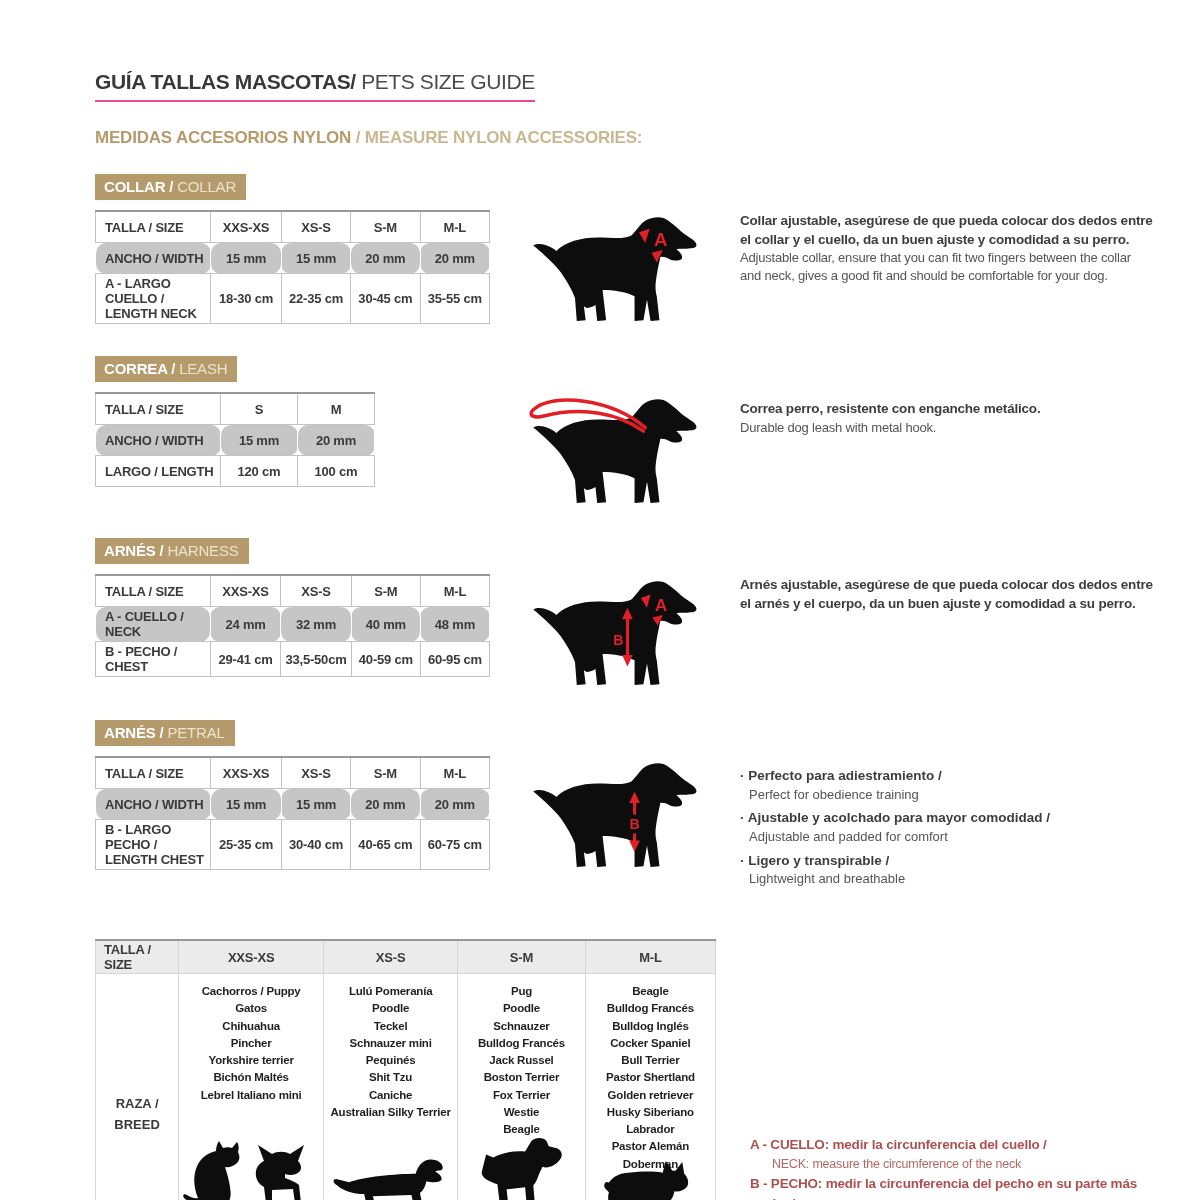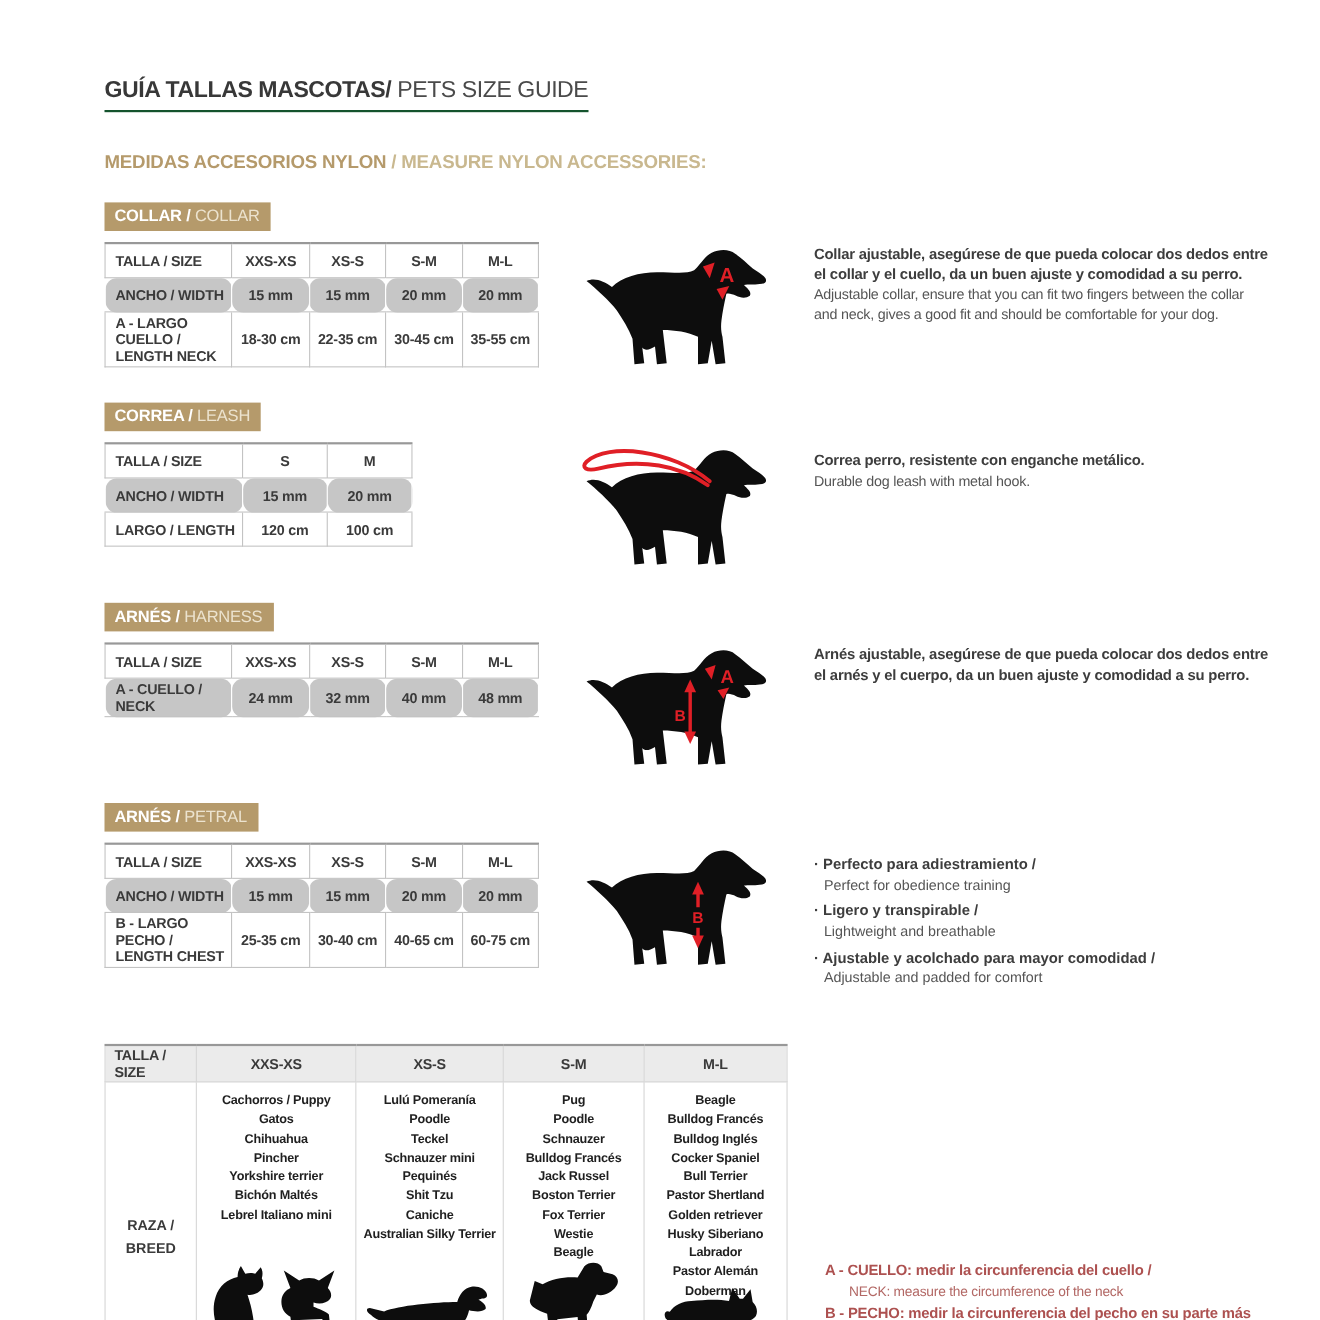--- a/index.html
+++ b/index.html
@@ -3,24 +3,24 @@
 <meta charset="utf-8">
 <style>
   html,body { margin:0; padding:0; background:#ffffff; }
   .page {
     position:relative; width:1200px; height:1200px; background:#ffffff;
     font-family:"Liberation Sans", sans-serif; color:#3a3a3a; overflow:hidden;
   }
   .content { position:absolute; left:95px; top:70px; width:1060px; }
 
   
-  .title { display:inline-block; border-bottom:2px solid #14532d; padding-bottom:6px; letter-spacing:-0.4px; }
+  .title { display:inline-block; border-bottom:2px solid #ec4899; padding-bottom:6px; letter-spacing:-0.4px; }
   .title .t-es { font-size:21px; font-weight:700; color:#383838; }
   .title .t-en { font-size:21px; font-weight:400; color:#4a4a4a; }
-  .subtitle { margin-top:36px; letter-spacing:-0.2px; }
+  .subtitle { margin-top:26px; letter-spacing:-0.2px; }
   .subtitle .s-es { font-size:17px; font-weight:700; color:#b59a6b; }
   .subtitle .s-en { font-size:17px; font-weight:700; color:#c9b88f; }
 
   
   .section { margin-top:26px; }
   .badge { display:inline-block; background:#b59a6b; padding:4px 10px 4px 9px; letter-spacing:-0.2px; }
   .badge .b-es { font-size:15px; font-weight:700; color:#ffffff; }
   .badge .b-en { font-size:15px; font-weight:400; color:#ece3cf; }
 
   .row { display:flex; align-items:flex-start; margin-top:10px; }
@@ -203,20 +203,27 @@
               <td class="val">S-M</td>
               <td class="val">M-L</td>
             </tr>
             <tr class="gray">
               <td class="lbl">A - CUELLO / NECK</td>
               <td>24 mm</td>
               <td>32 mm</td>
               <td>40 mm</td>
               <td>48 mm</td>
             </tr>
+            <tr>
+              <td class="lbl">B - PECHO / CHEST</td>
+              <td>29-41 cm</td>
+              <td>33,5-50cm</td>
+              <td>40-59 cm</td>
+              <td>60-95 cm</td>
+            </tr>
           </tbody>
             </table>
         </div>
         <div class="col-dog">
           <svg class="dog-svg" viewBox="0 0 200 135">
             <use href="#dogBody" fill="#0d0d0d"></use>
             <polygon points="129,27 140,23 136,38" fill="#e01f26"></polygon>
             <text x="145" y="42" font-size="19" class="svg-red-text">A</text>
             <polygon points="142,49 154,46 148,58" fill="#e01f26"></polygon>
             <line x1="114" y1="48" x2="114" y2="94" stroke="#e01f26" stroke-width="3.5"></line>
@@ -273,26 +280,26 @@
             <line x1="122" y1="87" x2="122" y2="98" stroke="#e01f26" stroke-width="3.5"></line>
             <polygon points="122,108 116,95 128,95" fill="#e01f26"></polygon>
           </svg>
         </div>
         <div class="col-desc bullets">
           <div class="bullet">
             <div class="b-es">Perfecto para adiestramiento /</div>
             <div class="b-en">Perfect for obedience training</div>
           </div>
           <div class="bullet">
+            <div class="b-es">Ajustable y acolchado para mayor comodidad /</div>
+            <div class="b-en">Adjustable and padded for comfort</div>
+          </div>
+          <div class="bullet">
             <div class="b-es">Ligero y transpirable /</div>
             <div class="b-en">Lightweight and breathable</div>
-          </div>
-          <div class="bullet">
-            <div class="b-es">Ajustable y acolchado para mayor comodidad /</div>
-            <div class="b-en">Adjustable and padded for comfort</div>
           </div>
         </div>
       </div>
     </div>
 
     
     <div class="breeds-row">
       <table class="breeds">
         <tbody>
             <tr class="bh">

